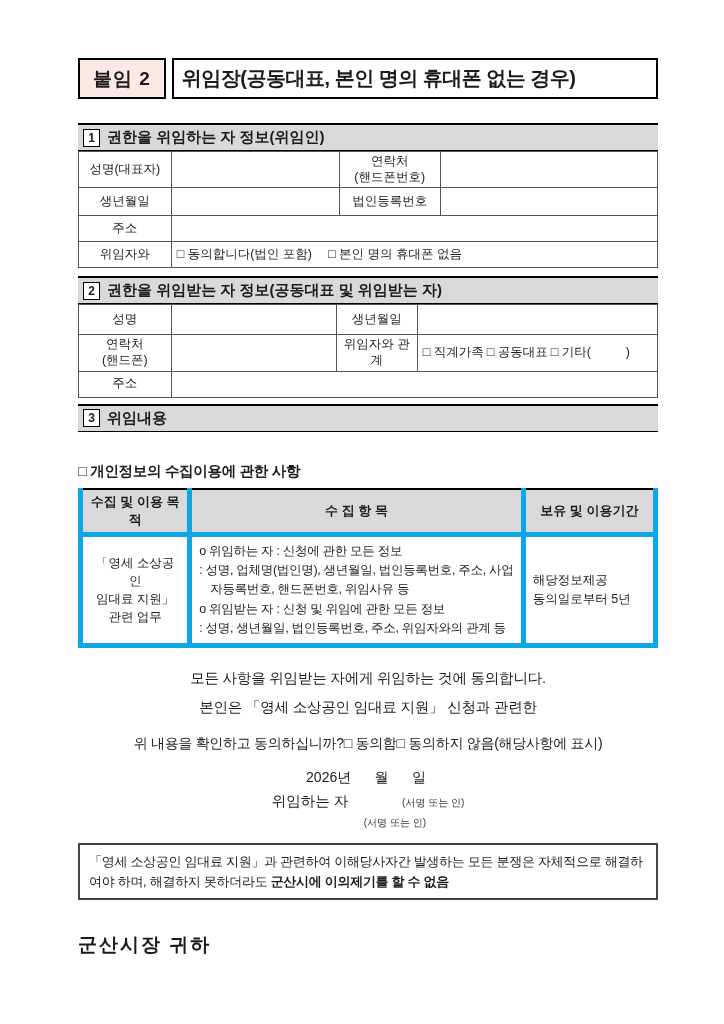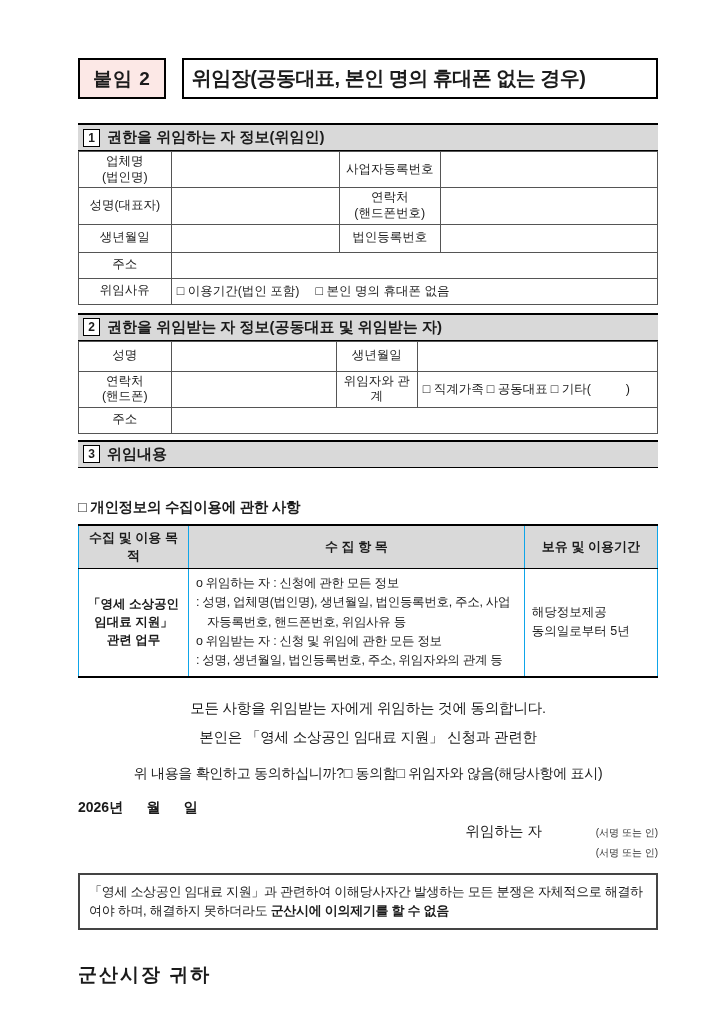--- a/index.html
+++ b/index.html
@@ -5,21 +5,21 @@
   html,body{margin:0;padding:0;background:#fff;}
   body{
     width:724px;height:1024px;overflow:hidden;
     font-family:"Liberation Sans","DejaVu Sans",sans-serif;
     color:#1b1b1b;
   }
   .page{box-sizing:border-box;width:724px;height:1024px;padding:58px 66px 0 78px;}
   .content{width:580px;}
 
   
-  .doc-header{display:flex;align-items:stretch;gap:16px;margin-bottom:24px;}
+  .doc-header{display:flex;align-items:stretch;gap:6px;margin-bottom:24px;}
   .tag-box{
     background:#fcе8e6;background:#fce8e6;border:2.5px solid #000;
     font-weight:bold;font-size:19px;padding:5px 13px;display:flex;align-items:center;
     letter-spacing:1px;white-space:nowrap;
   }
   .title-box{
     border:2.5px solid #000;flex:1;display:flex;align-items:center;
     font-weight:bold;font-size:20px;padding:5px 8px;letter-spacing:-0.5px;
   }
 
@@ -39,38 +39,38 @@
   td.lbl{text-align:center;line-height:1.25;}
   .pre{white-space:pre-line;}
   .pre-space{white-space:pre;}
   .opts{display:flex;gap:16px;align-items:center;}
   .opts.tight{gap:3px;font-size:12.5px;}
   .mt8{margin-top:8px;} .mt6{margin-top:6px;}
 
   
   .privacy-heading{margin-top:30px;font-weight:bold;font-size:14.5px;letter-spacing:-0.3px;}
   table.privacy{width:100%;border-collapse:collapse;table-layout:fixed;font-size:12.5px;margin-top:7px;}
-  table.privacy td,table.privacy th{border:1px solid #0ea5e9;vertical-align:middle;}
+  table.privacy td,table.privacy th{border:5px solid #0ea5e9;vertical-align:middle;}
   table.privacy th{background:#d9d9d9;font-weight:bold;font-size:13px;padding:3px 4px;
     border-top:2px solid #000;border-bottom:1.5px solid #000;}
   table.privacy td{padding:5px 7px;}
   table.privacy{border-bottom:2px solid #000;border-radius:25px;}
-  .purpose-cell{text-align:center;line-height:1.45;font-weight:bold;}
+  .purpose-cell{text-align:center;line-height:1.45;}
   .period-cell{line-height:1.5;}
   .item-line{padding-left:11px;text-indent:-11px;line-height:1.55;letter-spacing:-0.3px;}
 
   
   .consent-line{text-align:center;font-size:14.5px;line-height:2.0;letter-spacing:-0.2px;}
   .consent-block{margin-top:16px;}
   .question-row{margin-top:13px;display:flex;justify-content:center;align-items:baseline;
     gap:0;font-size:14px;letter-spacing:-0.3px;}
 
   
-  .date-row{margin-top:16px;text-align:left;font-size:14px;padding-right:4px;font-weight:bold;}
-  .sig-row{display:flex;justify-content:flex-end;align-items:baseline;font-size:14.5px;margin-top:5px;}
+  .date-row{margin-top:16px;text-align:center;font-size:14px;padding-right:4px;}
+  .sig-row{display:flex;justify-content:center;align-items:baseline;font-size:14.5px;margin-top:5px;}
   .sig-seal{margin-left:28px;width:88px;text-align:right;font-size:10px;color:#333;flex:0 0 auto;}
   .bold{font-weight:bold;}
 
   
   .notice-box{margin-top:13px;border:2px solid #444;padding:7px 9px;font-size:13px;line-height:1.5;letter-spacing:-0.3px;}
 
   
   .addressee{margin-top:32px;font-size:19px;font-weight:bold;letter-spacing:2px;}
 </style>
 </head>
@@ -89,49 +89,42 @@
       <span>권한을 위임하는 자 정보(위임인)</span>
     </div>
     <table class="info">
       <colgroup>
           <col style="width:16%">
           <col style="width:29%">
           <col style="width:17.5%">
           <col style="width:37.5%">
         </colgroup>
       <tbody>
-          <tr style="height:34px;">
-        <td class="lbl pre">업체명
-(법인명)</td>
-        <td></td>
-        <td class="lbl">사업자등록번호</td>
-        <td></td>
-      </tr>
       <tr style="height:34px;">
         <td class="lbl">성명(대표자)</td>
         <td></td>
         <td class="lbl pre">연락처
 (핸드폰번호)</td>
         <td></td>
       </tr>
       <tr style="height:28px;">
         <td class="lbl">생년월일</td>
         <td></td>
         <td class="lbl">법인등록번호</td>
         <td></td>
       </tr>
       <tr style="height:26px;">
         <td class="lbl">주소</td>
         <td colspan="3"></td>
       </tr>
       <tr style="height:26px;">
-        <td class="lbl">위임사유</td>
+        <td class="lbl">위임자와</td>
         <td colspan="3">
           <div class="opts">
-            <span>□ 이용기간(법인 포함)</span>
+            <span>□ 동의합니다(법인 포함)</span>
             <span>□ 본인 명의 휴대폰 없음</span>
           </div>
         </td>
       </tr>
     </tbody>
       </table>
 
     <div class="sec-hdr mt8">
       <span class="numbox">2</span>
       <span>권한을 위임받는 자 정보(공동대표 및 위임받는 자)</span>
@@ -204,21 +197,21 @@
     </tbody>
       </table>
 
     <div class="consent-block">
       <div class="consent-line">모든 사항을 위임받는 자에게 위임하는 것에 동의합니다.</div>
       <div class="consent-line">본인은  「영세 소상공인 임대료 지원」 신청과 관련한</div>
     </div>
     <div class="question-row">
       <span>위 내용을 확인하고 동의하십니까?</span>
       <span>□ 동의함</span>
-      <span>□ 위임자와 않음</span>
+      <span>□ 동의하지 않음</span>
       <span>(해당사항에  표시)</span>
     </div>
 
     <div class="date-row pre-space">2026년      월      일</div>
     <div class="sig-row">
       <span>위임하는  자</span>
       <span class="sig-seal">(서명 또는 인)</span>
     </div>
     <div class="sig-row">
       <span class="sig-seal">(서명 또는 인)</span>

